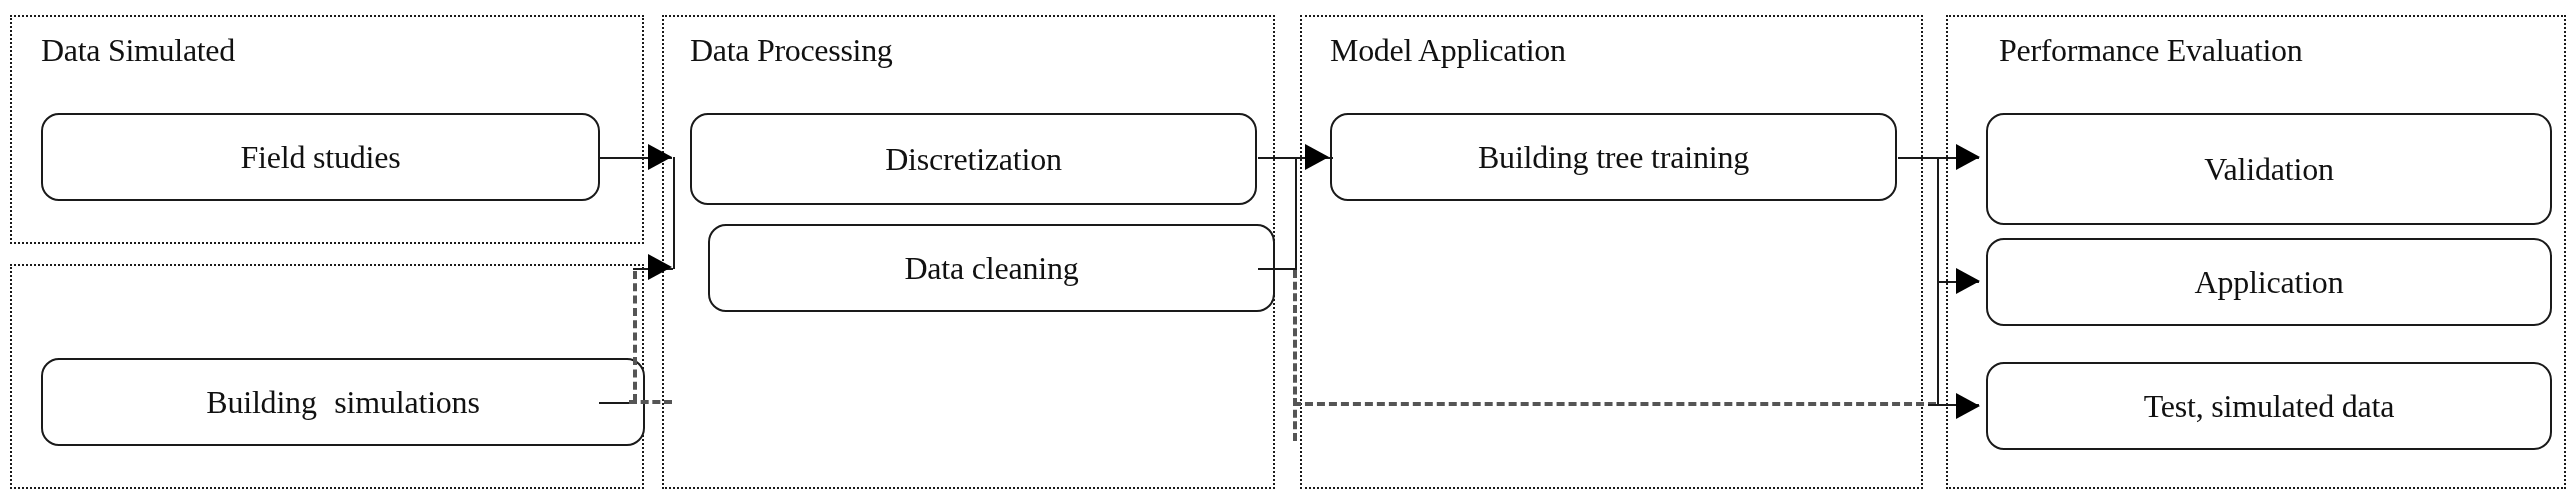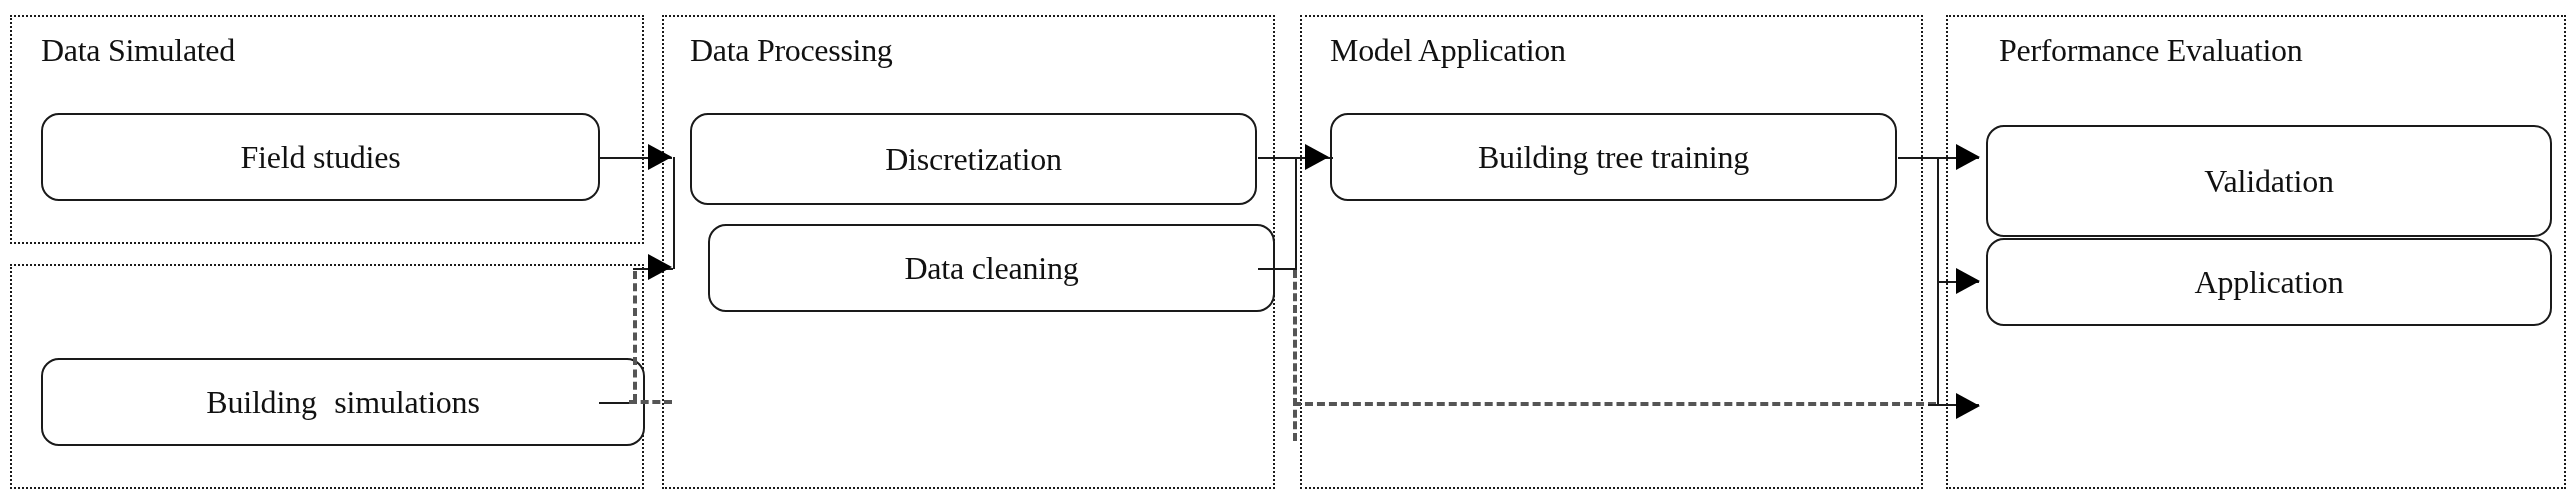--- a/index.html
+++ b/index.html
@@ -98,22 +98,23 @@
   <div class="node" style="left:708px; top:224px; width:567px; height:88px;">Data cleaning</div>
 
   <div class="group" style="left:1300px; top:15.4px; width:623px; height:474px;">
   </div>
   <div class="group-title" style="left:1330px; top:34px;">Model Application</div>
   <div class="node" style="left:1330px; top:113px; width:567px; height:88px;">Building tree training</div>
 
   <div class="group" style="left:1946px; top:15.4px; width:620px; height:474px;">
   </div>
   <div class="group-title" style="left:1999px; top:34px;">Performance Evaluation</div>
-  <div class="node" style="left:1986px; top:113px; width:566px; height:112px;margin-top:12px;">Validation</div>
+  <div class="node" style="left:1986px; top:113px; width:566px; height:112px;">Validation</div>
   <div class="node" style="left:1986px; top:238px; width:566px; height:88px;">Application</div>
+  <div class="node" style="left:1986px; top:362px; width:566px; height:88px;">Test, simulated data</div>
 
   <div class="hline" style="left:599px; top:157px; width:73px;"></div>
 
   <div class="vline" style="left:673px; top:157px; height:112px;"></div>
 
   <div class="hline" style="left:633px; top:268px; width:40px;"></div>
 
   <div class="arrow" style="left:648px; top:144px;"></div>
 
   <div class="arrow" style="left:648px; top:254px;"></div>

